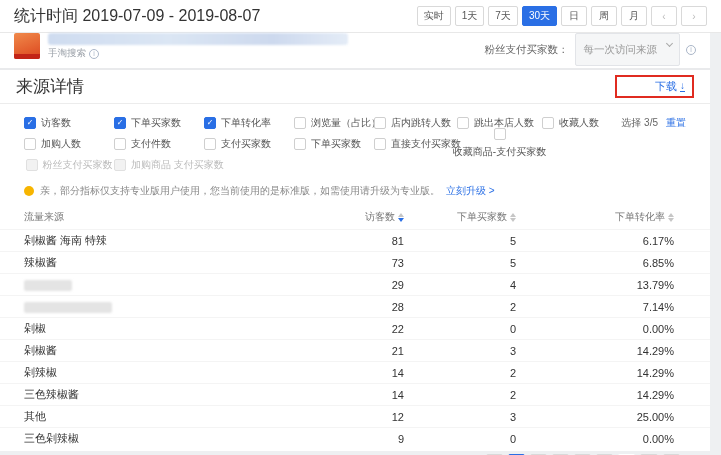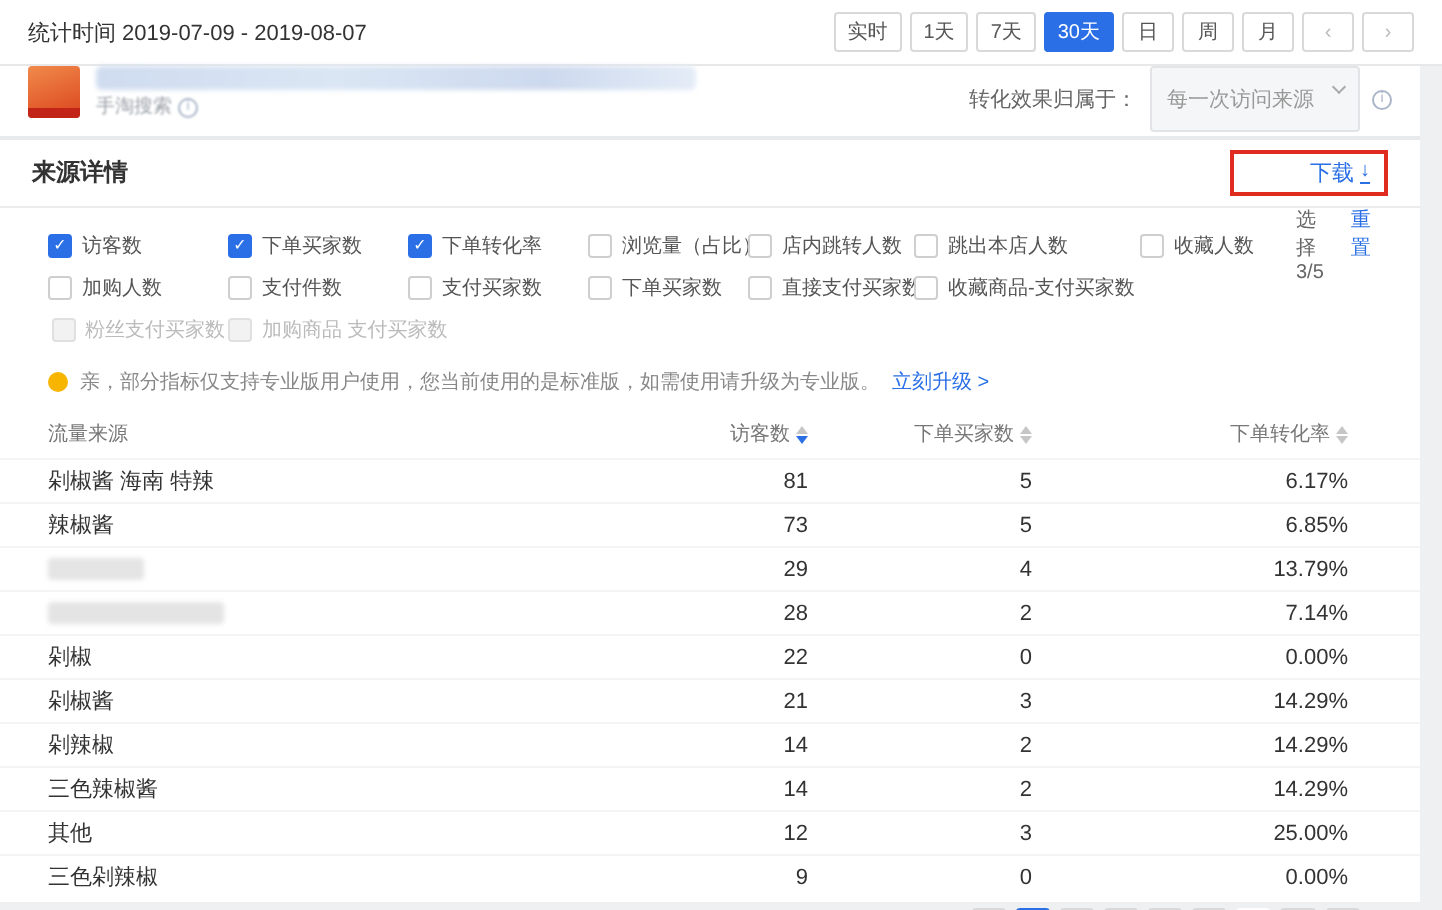--- a/index.html
+++ b/index.html
@@ -8,21 +8,21 @@
     font-family: "Liberation Sans", "DejaVu Sans", sans-serif;
     background: #eef0f2;
     color: #333;
     font-size: 11px;
   }
   .topbar {
     width: 721px; height: 33px; background: #fff;
     border-bottom: 1px solid #e8e8e8;
     display: flex; align-items: center; padding: 0 14px;
   }
-  .stat-time { font-size: 11px; color: #333; }
+  .stat-time { font-size: 16px; color: #333; }
   .time-controls { margin-left: auto; display: flex; gap: 4px; align-items: center; }
   .tbtn {
     min-width: 26px; height: 20px; padding: 0 6px;
     border: 1px solid #d9d9d9; border-radius: 2px; background: #fff;
     font-size: 10px; color: #555; display: flex; align-items: center; justify-content: center;
     cursor: pointer;
   }
   .tbtn.active { background: #2a6fe5; border-color: #2a6fe5; color: #fff; }
   .tbtn.arrow { color: #bbb; }
 
@@ -56,21 +56,21 @@
     position: relative; cursor: pointer;
   }
   .chev {
     position: absolute; right: 7px; top: 7px; width: 5px; height: 5px;
     border-right: 1.2px solid #a9a9a9; border-bottom: 1.2px solid #a9a9a9;
     transform: rotate(45deg);
   }
 
   .card { background: #fff; height: 381px; position: relative; }
   .card-head { height: 33px; display: flex; align-items: center; padding: 0 16px; }
-  .card-title { font-size: 12px; font-weight: bold; color: #333; }
+  .card-title { font-size: 17px; font-weight: normal; color: #333; }
   .dl-wrap { margin-left: auto; border: 2px solid #e02b20; padding: 2px 7px; display:flex; align-items:center; }
   .dl-link { color: #2a6fe5; font-size: 11px; text-decoration: none; display: flex; gap: 3px; align-items: center; cursor: pointer; margin-left: 31px; }
   .dl-icon { font-size: 10px; border-bottom: 1px solid #2a6fe5; line-height: 10px; }
   .card-divider { height: 1px; background: #ececec; }
 
   .metric-grid { padding: 8px 0 4px 24px; }
   .m-row { display: flex; align-items: center; height: 21px; }
   .cb-item { display: flex; align-items: center; gap: 5px; cursor: pointer; flex: 0 0 auto; }
   .cb {
     width: 12px; height: 12px; border: 1px solid #cfcfcf; border-radius: 2px; background: #fff;
@@ -131,21 +131,21 @@
   <div class="product-bar">
     <div class="thumb"></div>
     <div class="prod-text">
       <div class="blur-title"></div>
       <div class="prod-sub">
         <span>手淘搜索</span>
         <span class="info-i">i</span>
       </div>
     </div>
     <div class="attribution">
-      <span>转化效果归属于：</span>
+      <span>粉丝支付买家数：</span>
       <div class="select-box">
         <span>每一次访问来源</span>
         <span class="chev"></span>
       </div>
       <span class="info-i">i</span>
     </div>
   </div>
 
   <div class="card">
     <div class="card-head">
@@ -178,21 +178,21 @@
             <span class="cb-t">浏览量（占比）</span>
           </label>
           <label class="cb-item" style="width: 83px;">
             <span class="cb"></span>
             <span class="cb-t">店内跳转人数</span>
           </label>
           <label class="cb-item" style="width: 85px;">
             <span class="cb"></span>
             <span class="cb-t">跳出本店人数</span>
           </label>
-          <label class="cb-item" style="width: 78px; margin-left: 28px;">
+          <label class="cb-item" style="width: 78px;">
             <span class="cb"></span>
             <span class="cb-t">收藏人数</span>
           </label>
           <div class="sel-info">
             <span>选择 3/5</span>
             <a class="link">重置</a>
           </div>
         </div>
         <div class="m-row">
           <label class="cb-item" style="width: 90px;">
@@ -208,21 +208,21 @@
             <span class="cb-t">支付买家数</span>
           </label>
           <label class="cb-item" style="width: 80px;">
             <span class="cb"></span>
             <span class="cb-t">下单买家数</span>
           </label>
           <label class="cb-item" style="width: 83px;">
             <span class="cb"></span>
             <span class="cb-t">直接支付买家数</span>
           </label>
-          <label class="cb-item" style="width: 85px;">
+          <label class="cb-item" style="width: 85px; flex-direction: column;">
             <span class="cb"></span>
             <span class="cb-t">收藏商品-支付买家数</span>
           </label>
         </div>
         <div class="m-row">
           <label class="cb-item is-disabled" style="width: 90px; justify-content: center;">
             <span class="cb disabled"></span>
             <span class="cb-t">粉丝支付买家数</span>
           </label>
           <label class="cb-item is-disabled" style="width: 90px;">

